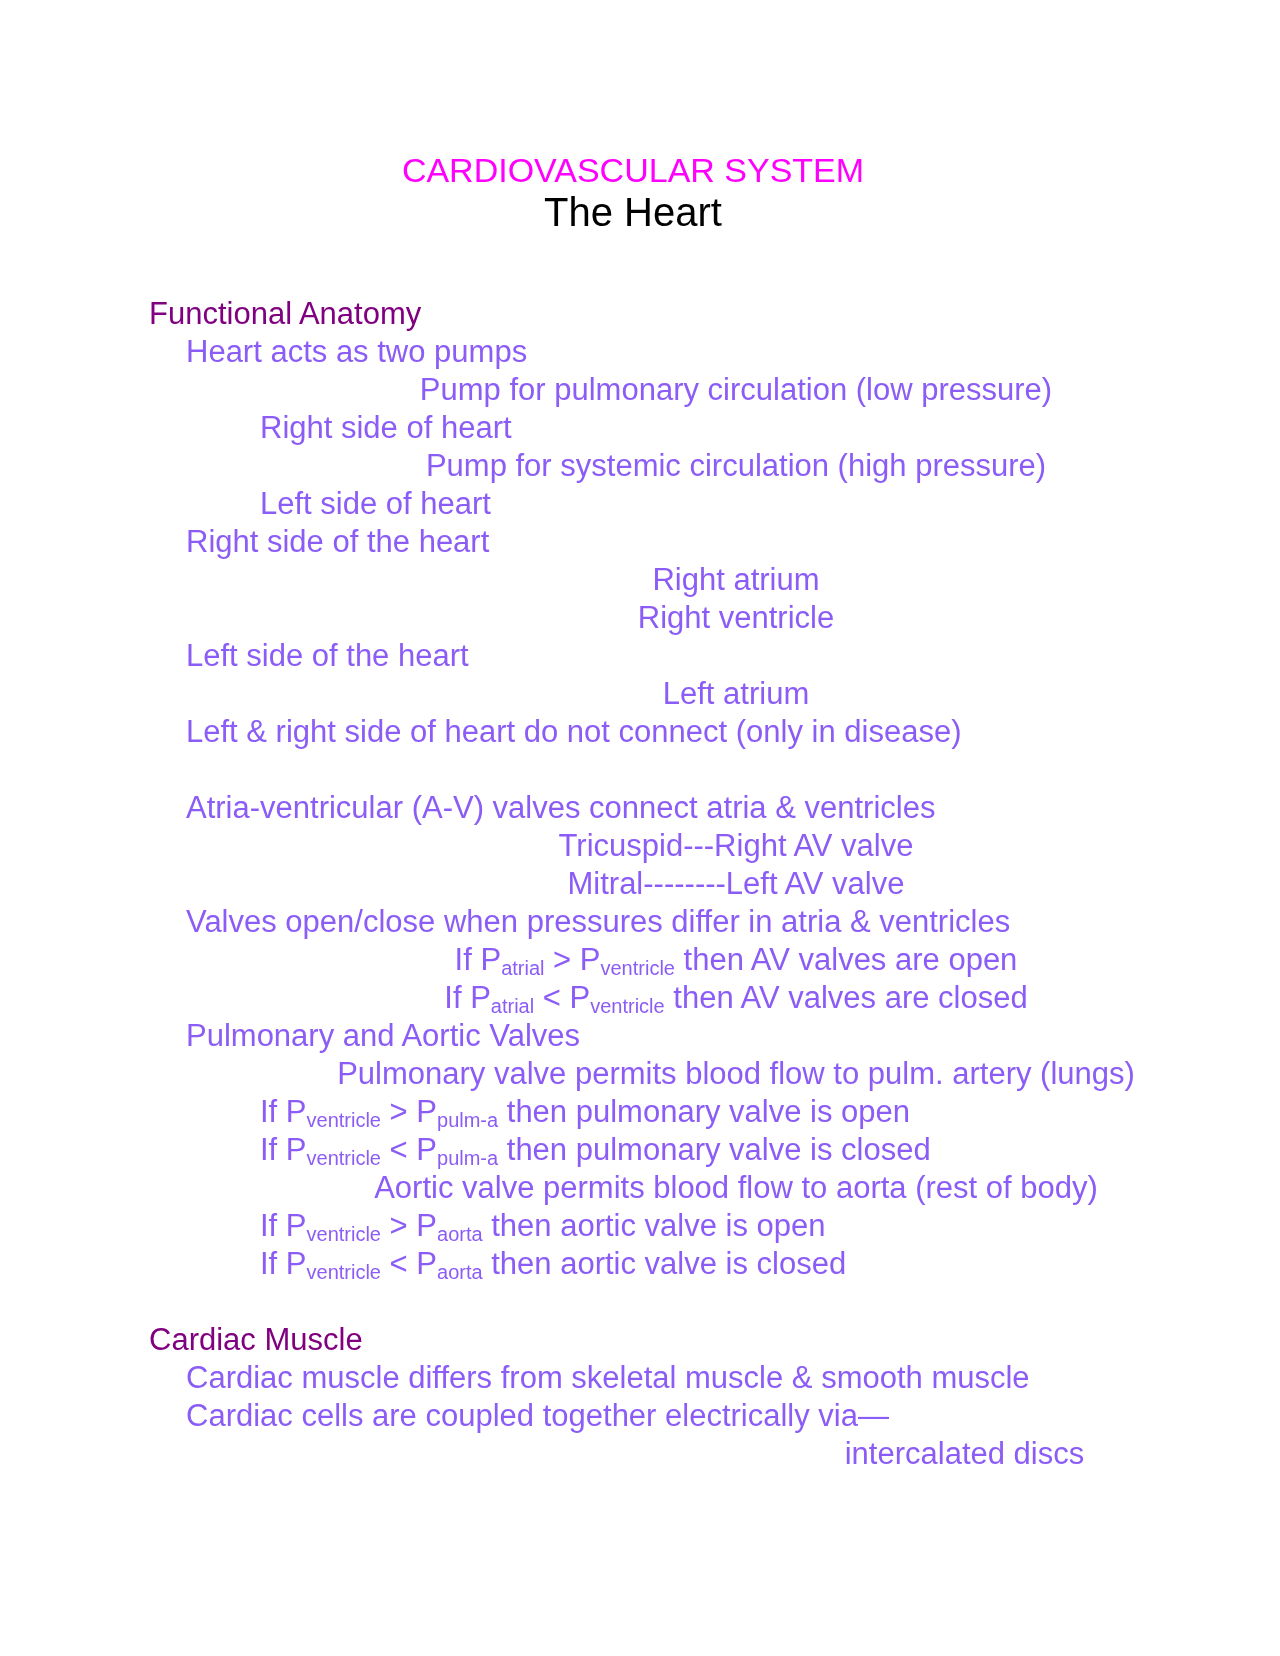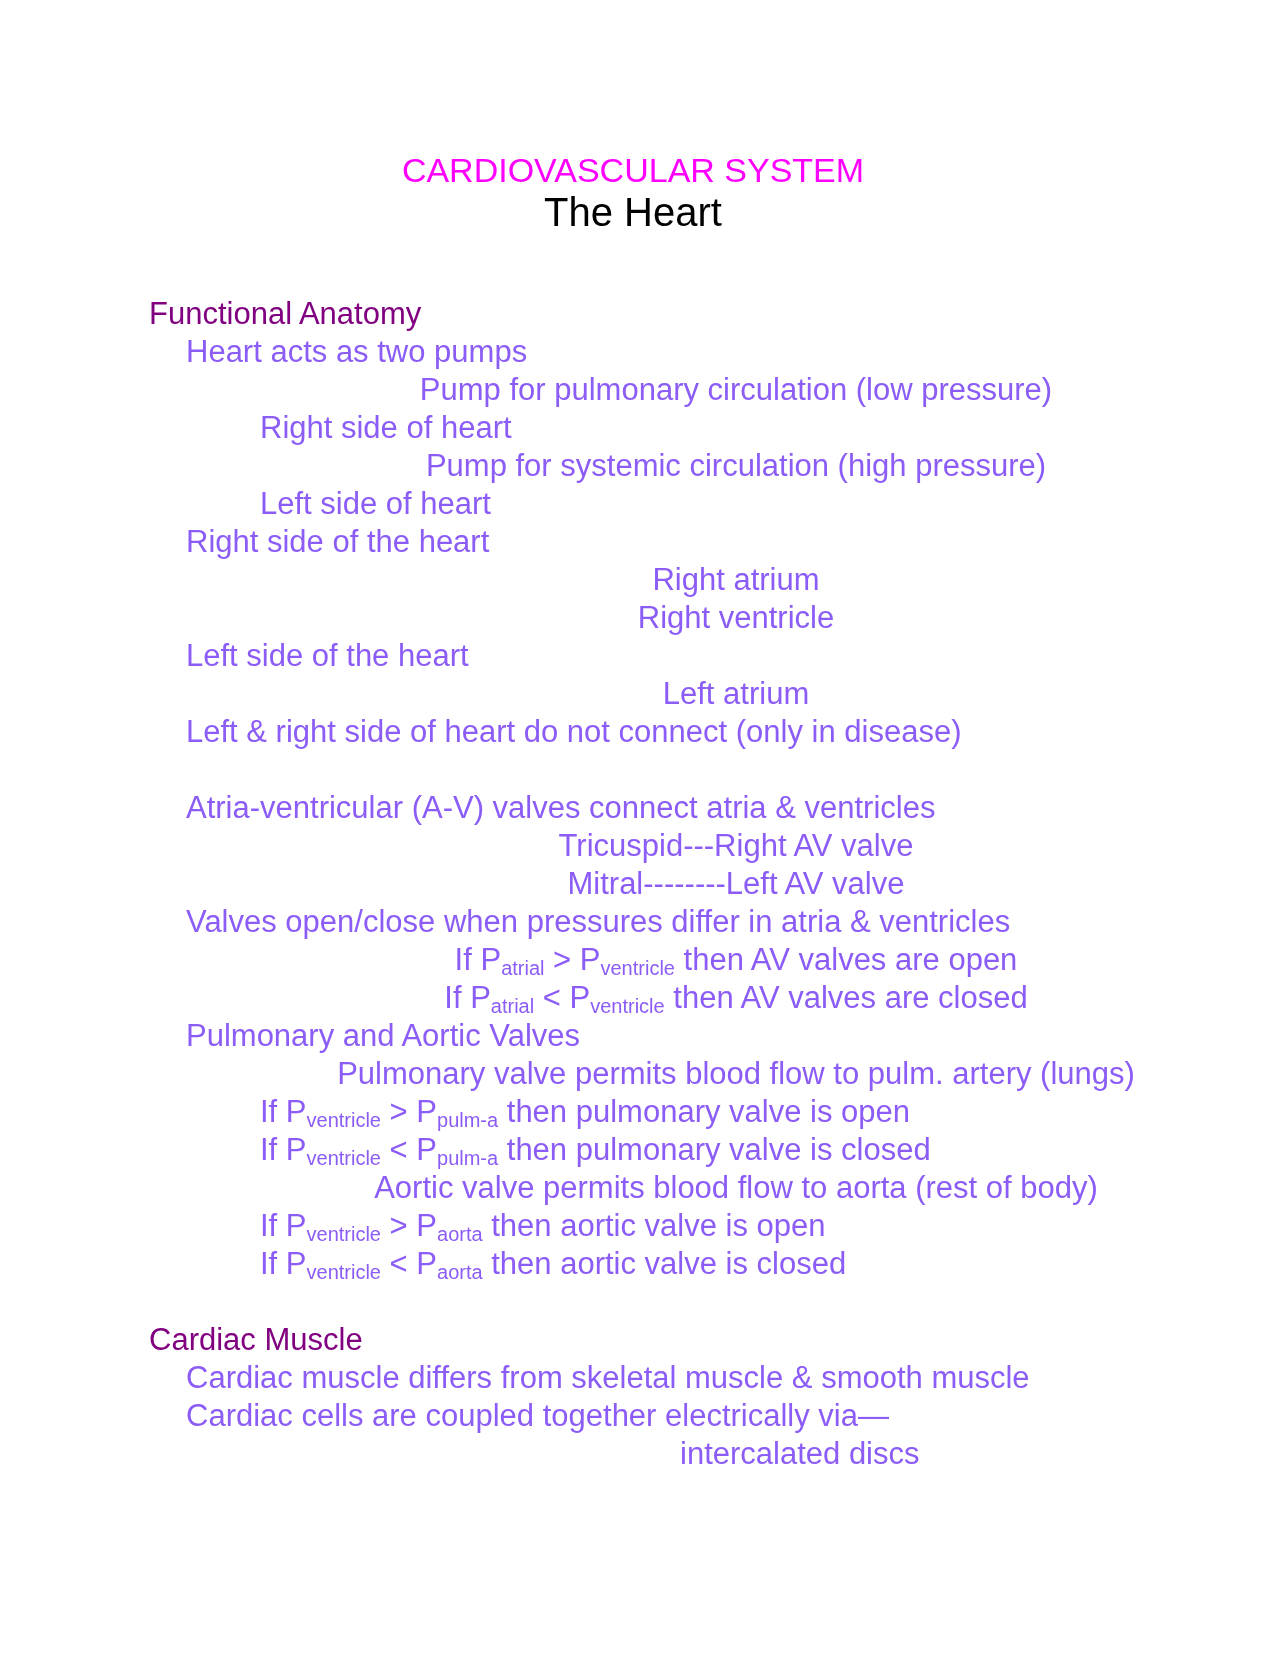--- a/index.html
+++ b/index.html
@@ -10,21 +10,21 @@
   .subtitle { position:absolute; left:0; width:1266px; text-align:center; top:192px;
               font-size:40px; color:#000000; line-height:40px; }
   .content { position:absolute; left:149px; top:271px; width:1100px;margin-top:24px; }
   .line { height:38px; line-height:38px; font-size:31px; white-space:pre; color:#8b5cf6; }
   .line.h { color:#800080; }
   .line.blank { height:38px; }
   .l0 { padding-left:0; }
   .l1 { padding-left:37px; }
   .l2 { padding-left:74px;text-align:center; }
   .l3 { padding-left:111px; }
-  .lcont { padding-left:531px; }
+  .lcont { padding-left:531px;text-align:center; }
   sub { font-size:20px; vertical-align:-5px; line-height:0; }
 </style>
 </head>
 <body>
 
 <div>
   <div class="title">CARDIOVASCULAR SYSTEM</div>
   <div class="subtitle">The Heart</div>
 
   <div class="content">

